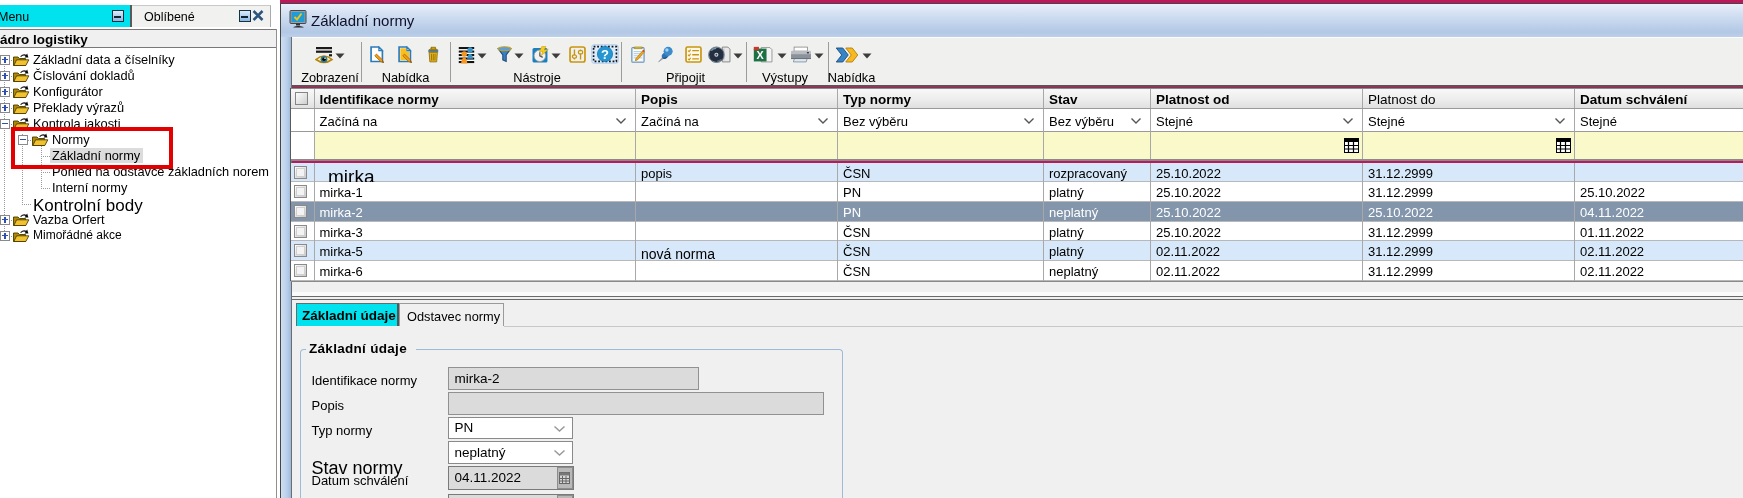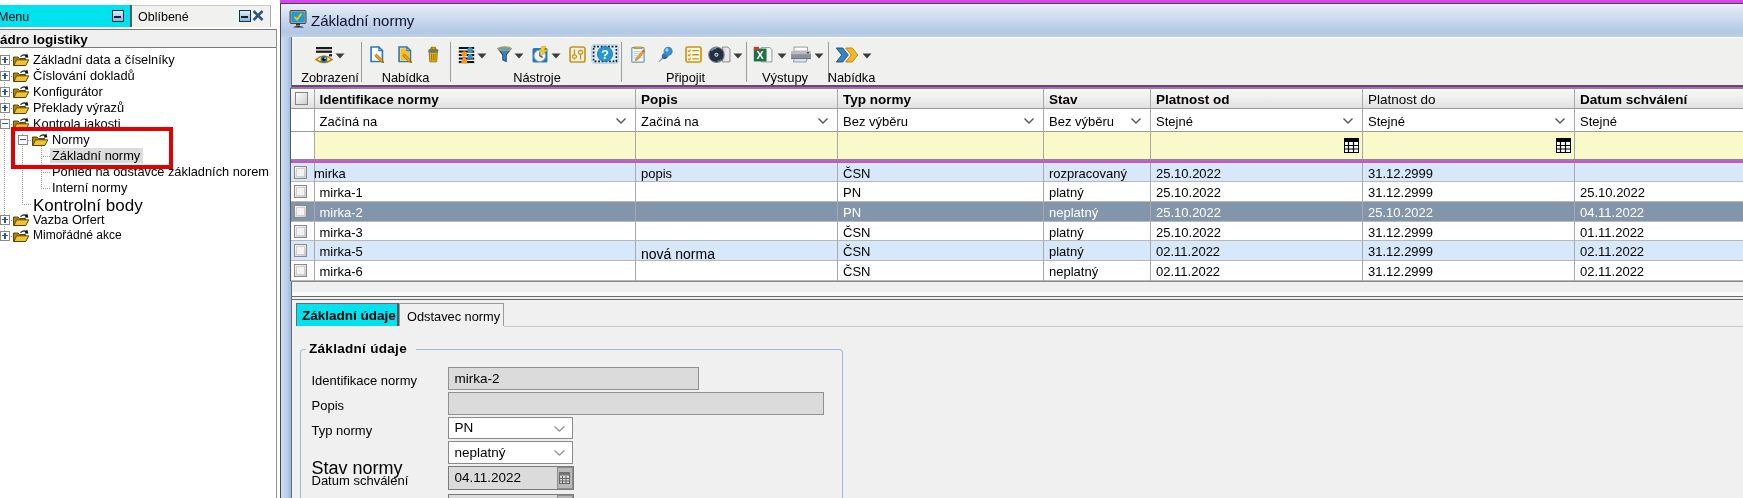--- a/index.html
+++ b/index.html
@@ -1,32 +1,32 @@
 <!DOCTYPE html>
 <html><head>
 <meta charset="utf-8">
 <style>
 html,body{margin:0;padding:0}
-#root{position:relative;width:1743px;height:498px;background:#d946ef;font-family:"Liberation Sans",sans-serif;overflow:hidden;font-size:13px;color:#000}
+#root{position:relative;width:1743px;height:498px;background:#be185d;font-family:"Liberation Sans",sans-serif;overflow:hidden;font-size:13px;color:#000}
 .a{position:absolute}
 .lbl{position:absolute;white-space:nowrap}
 svg{display:block;position:absolute}
 </style>
 </head>
 <body>
 <div id="root">
 
 <div class="a" style="left:0;top:0;width:280px;height:498px;background:#fff">
 <div class="a" style="left:0;top:5px;width:130px;height:22px;background:#00e3ee"></div>
 <div class="lbl" style="left:-2px;top:10px;font-size:12.5px">Menu</div>
 <div class="a" style="left:112px;top:10px;width:10px;height:10px;background:linear-gradient(#dcecfb,#8cb7e6);border:1.5px solid #14333f"></div>
 <div class="a" style="left:114px;top:16px;width:7px;height:2px;background:#10242c"></div>
 <div class="a" style="left:130px;top:5px;width:2px;height:22px;background:#5a5a5a"></div>
 <div class="a" style="left:132px;top:5px;width:139px;height:22px;background:#f1f1ef;border-top:1px solid #c8c8c8;border-right:1px solid #aaa;box-sizing:border-box"></div>
-<div class="lbl" style="left:138px;top:10px;font-size:12.5px">Oblíbené</div>
+<div class="lbl" style="left:144px;top:10px;font-size:12.5px">Oblíbené</div>
 <div class="a" style="left:239px;top:10px;width:10px;height:10px;background:linear-gradient(#dcecfb,#8cb7e6);border:1.5px solid #14333f"></div>
 <div class="a" style="left:241px;top:16px;width:7px;height:2px;background:#10242c"></div>
 <svg class="a" style="left:252px;top:10px" width="12" height="11" viewBox="0 0 12 11">
         <path d="M1.5 1 L10.5 10 M10.5 1 L1.5 10" stroke="#2d567e" stroke-width="2.6"></path>
       </svg>
 <div class="a" style="left:0;top:29px;width:277px;height:19px;background:#f0f0f0;border-top:1px solid #787878;border-bottom:1px solid #787878;box-sizing:border-box"></div>
 <div class="lbl" style="left:0px;top:32px;font-size:13.5px;font-weight:bold">ádro logistiky</div>
 <div class="a" style="left:276px;top:29px;width:1px;height:469px;background:#909090"></div>
 <div class="a" style="left:4px;top:59.5px;width:1px;height:176.0px;background-image:repeating-linear-gradient(#9a9a9a 0 1px,transparent 1px 2px)"></div>
       <div class="a" style="left:9px;top:59.5px;width:4px;height:1px;background-image:repeating-linear-gradient(90deg,#9a9a9a 0 1px,transparent 1px 2px)"></div>
@@ -356,21 +356,21 @@
 <svg class="a" style="left:1265px;top:50px" width="15" height="15" viewBox="0 0 15 15">
 <rect x="0.5" y="0.5" width="14" height="14" fill="#fff" stroke="#000"></rect>
 <rect x="0.5" y="0.5" width="14" height="3.5" fill="#000"></rect>
 <path d="M4.5 4 V14.5 M9.5 4 V14.5 M0.5 7.5 H14.5 M0.5 11 H14.5" stroke="#000" stroke-width="1.2" fill="none"></path>
 </svg>
 <div class="a" style="left:0;top:71px;width:1452px;height:2px;background:#8a8a8a"></div>
 <div class="a" style="left:0;top:74.5px;width:1452px;height:19.7px;background:#d6e8f9;border-bottom:1px solid #b8b8b8;box-sizing:border-box"></div>
 <div class="a" style="left:3px;top:77.5px;width:13px;height:13px;background:linear-gradient(135deg,#ffffff,#c8c8c8);border:1px solid #8a8a8a;box-sizing:border-box"></div>
 <div class="a" style="left:5px;top:79.5px;width:9px;height:9px;background:#f3f3f3;border:1px solid #d0d0d0;box-sizing:border-box"></div>
 <div class="a" style="left:22.5px;top:74.5px;width:1px;height:19.7px;background:#a8a8a8"></div>
-<div class="lbl" style="left:23px;top:77.5px;font-size:13px;color:#000">mirka</div>
+<div class="lbl" style="left:37px;top:77.5px;font-size:19px;color:#000">mirka</div>
 <div class="a" style="left:344px;top:74.5px;width:1px;height:19.7px;background:#a8a8a8"></div>
 <div class="lbl" style="left:350px;top:77.5px;font-size:13px;color:#000">popis</div>
 <div class="a" style="left:546px;top:74.5px;width:1px;height:19.7px;background:#a8a8a8"></div>
 <div class="lbl" style="left:552px;top:77.5px;font-size:13px;color:#000">ČSN</div>
 <div class="a" style="left:752px;top:74.5px;width:1px;height:19.7px;background:#a8a8a8"></div>
 <div class="lbl" style="left:758px;top:77.5px;font-size:13px;color:#000">rozpracovaný</div>
 <div class="a" style="left:859px;top:74.5px;width:1px;height:19.7px;background:#a8a8a8"></div>
 <div class="lbl" style="left:865px;top:77.5px;font-size:13px;color:#000">25.10.2022</div>
 <div class="a" style="left:1071px;top:74.5px;width:1px;height:19.7px;background:#a8a8a8"></div>
 <div class="lbl" style="left:1077px;top:77.5px;font-size:13px;color:#000">31.12.2999</div>

